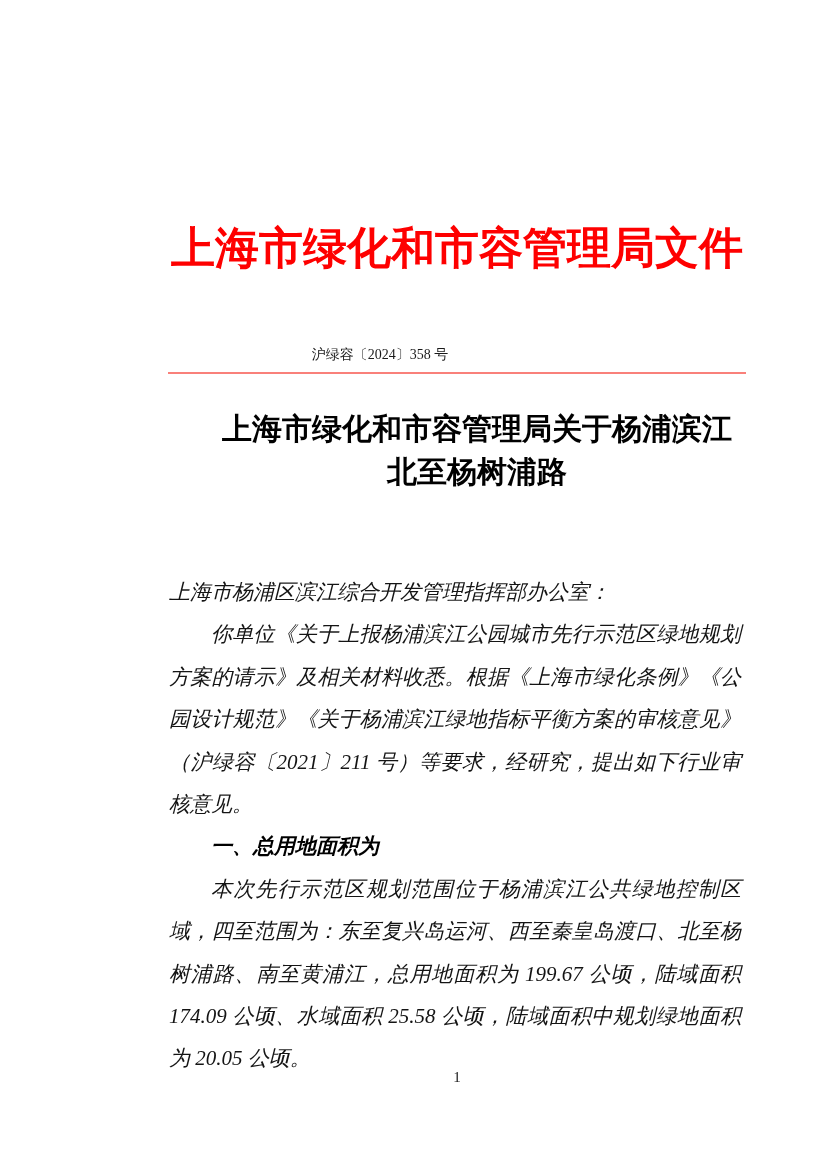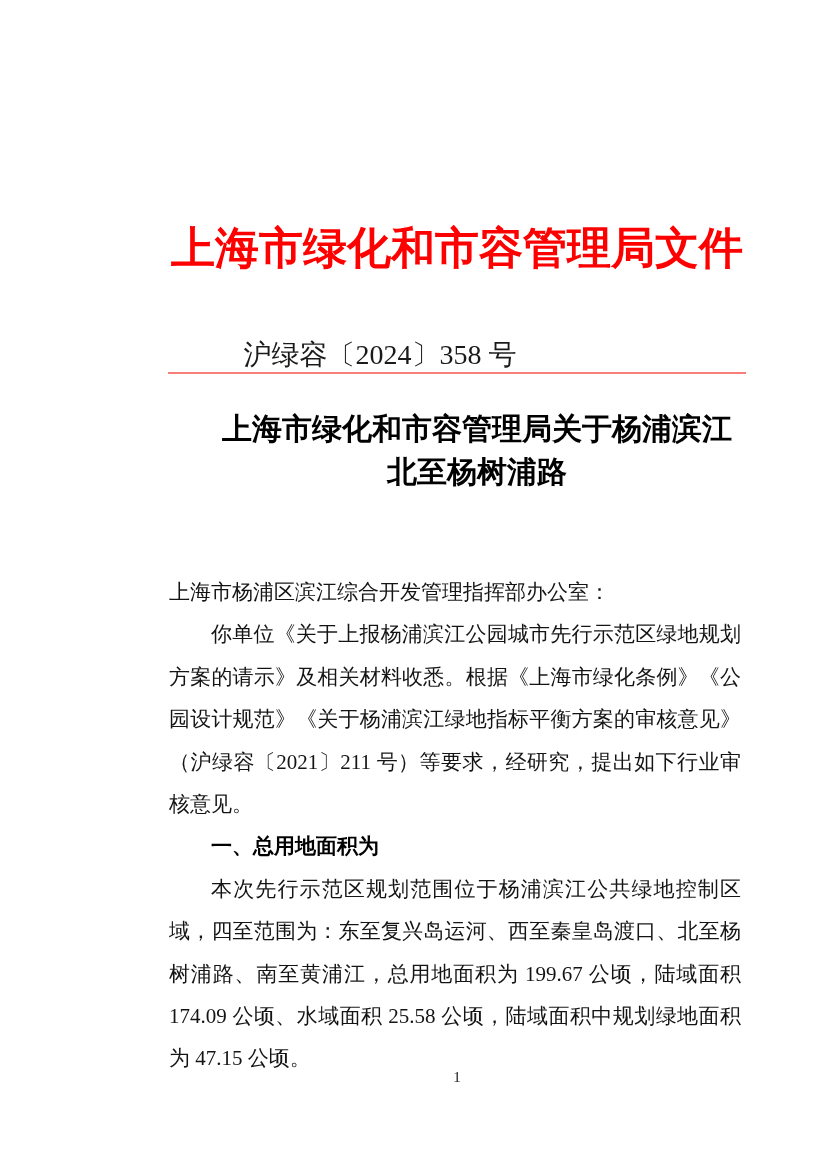--- a/index.html
+++ b/index.html
@@ -30,21 +30,21 @@
     font-family: "Liberation Serif", "DejaVu Serif", serif;
     letter-spacing: 0px;
     white-space: nowrap;
   }
   .doc-number {
     position: absolute;
     top: 341px;
     left: 0;
     width: 672px;
     text-align: center;
-    font-size: 28px;
+    font-size: 14px;
     line-height: 28px;
     color: #1a1a1a;
     font-family: "Liberation Serif", "DejaVu Serif", serif;
   }
   .red-rule {
     position: absolute;
     top: 372px;
     left: 124px;
     width: 578px;
     height: 2px;
@@ -70,20 +70,21 @@
     width: 572px;
     font-size: 21px;
     line-height: 42.4px;
     text-align: justify;
     color: #141414;
     font-family: "Liberation Serif", "DejaVu Serif", serif;
   }
   .body-text p {
     margin: 0;
     padding: 0;
+    font-style: italic;
   }
   .para {
     text-indent: 2em;
   }
   .section-heading {
     text-indent: 2em;
     font-weight: bold;
     font-family: "Liberation Sans", "DejaVu Sans", sans-serif;
     color: #000000;
   }
@@ -112,18 +113,18 @@
 
   <div class="doc-title">
     <div>上海市绿化和市容管理局关于杨浦滨江</div>
     <div>北至杨树浦路</div>
   </div>
 
   <div class="body-text">
     <p class="salutation">上海市杨浦区滨江综合开发管理指挥部办公室：</p>
     <p class="para">你单位《关于上报杨浦滨江公园城市先行示范区绿地规划方案的请示》及相关材料收悉。根据《上海市绿化条例》《公园设计规范》《关于杨浦滨江绿地指标平衡方案的审核意见》（沪绿容〔2021〕211 号）等要求，经研究，提出如下行业审核意见。</p>
     <p class="section-heading">一、总用地面积为</p>
-    <p class="para">本次先行示范区规划范围位于杨浦滨江公共绿地控制区域，四至范围为：东至复兴岛运河、西至秦皇岛渡口、北至杨树浦路、南至黄浦江，总用地面积为 199.67 公顷，陆域面积 174.09 公顷、水域面积 25.58 公顷，陆域面积中规划绿地面积为 47.15 公顷。</p>
+    <p class="para">本次先行示范区规划范围位于杨浦滨江公共绿地控制区域，四至范围为：东至复兴岛运河、西至秦皇岛渡口、北至杨树浦路、南至黄浦江，总用地面积为 199.67 公顷，陆域面积 174.09 公顷、水域面积 25.58 公顷，陆域面积中规划绿地面积为 20.05 公顷。</p>
   </div>
 
   <div class="page-number">1</div>
 
 </div>
 
 </body></html>

